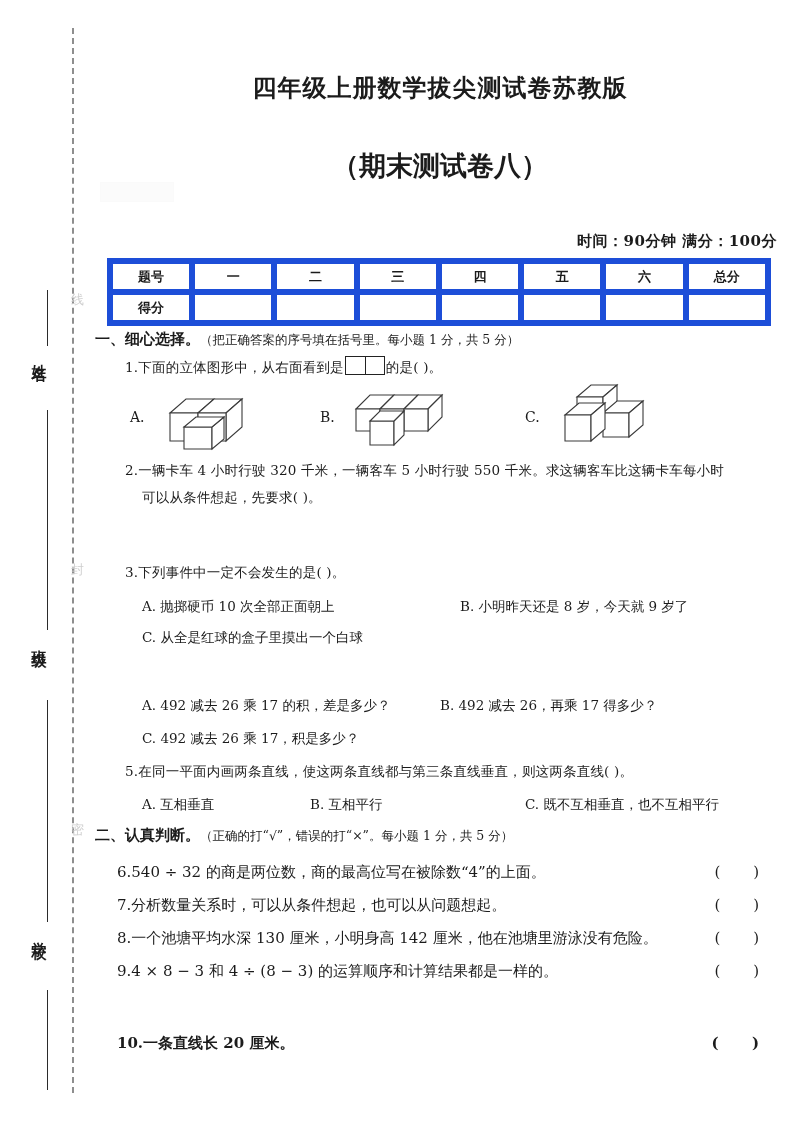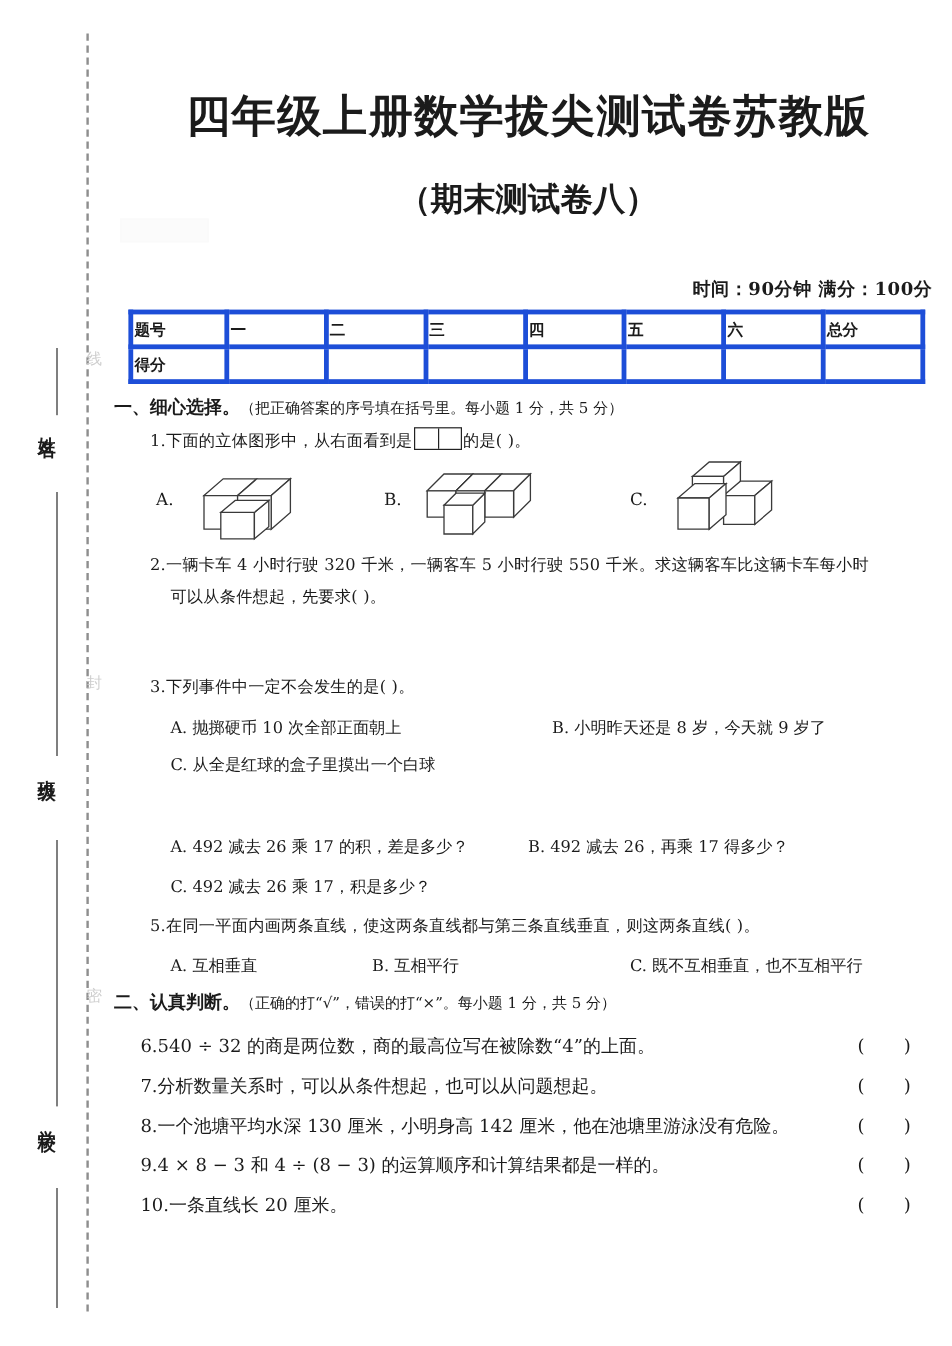--- a/index.html
+++ b/index.html
@@ -94,21 +94,21 @@
     border: 1px solid #fafafa;
   }
 
   
   .title-main {
     position: absolute;
     left: 0;
     top: 72px;
     width: 690px;
     text-align: center;
-    font-size: 37px;
+    font-size: 24px;
     font-weight: bold;
     letter-spacing: 1px;
     font-family: "DejaVu Serif", "Liberation Serif", serif;
     white-space: nowrap;
   }
   .title-sub {
     position: absolute;
     left: 0;
     top: 148px;
     width: 690px;
@@ -131,23 +131,23 @@
   
   .score-table {
     position: absolute;
     left: 12px;
     top: 258px;
     width: 664px;
     border-collapse: collapse;
     table-layout: fixed;
   }
   .score-table td {
-    border: 4px solid #1d4ed8;
+    border: 6px solid #1d4ed8;
     height: 23px;
-    text-align: left;
+    text-align: center;
     vertical-align: middle;
     font-size: 13px;
     font-weight: bold;
     font-family: "DejaVu Sans", "Liberation Sans", sans-serif;
   }
   .score-table td.hd { width: 74px; }
 
   
   .sec-head {
     position: absolute;
@@ -375,18 +375,18 @@
     <span class="paren">(    )</span>
   </div>
   <div class="tf-row" style="top:929px;">
     <span>8.</span><span>一个池塘平均水深 130 厘米，小明身高 142 厘米，他在池塘里游泳没有危险。</span>
     <span class="paren">(    )</span>
   </div>
   <div class="tf-row" style="top:962px;">
     <span>9.</span><span>4 × 8 − 3 和 4 ÷ (8 − 3) 的运算顺序和计算结果都是一样的。</span>
     <span class="paren">(    )</span>
   </div>
-  <div class="tf-row" style="top:995px;">
+  <div class="tf-row" style="top:1034px;font-weight:bold;">
     <span>10.</span><span>一条直线长 20 厘米。</span>
     <span class="paren">(    )</span>
   </div>
 
 </div>
 
 </body></html>

